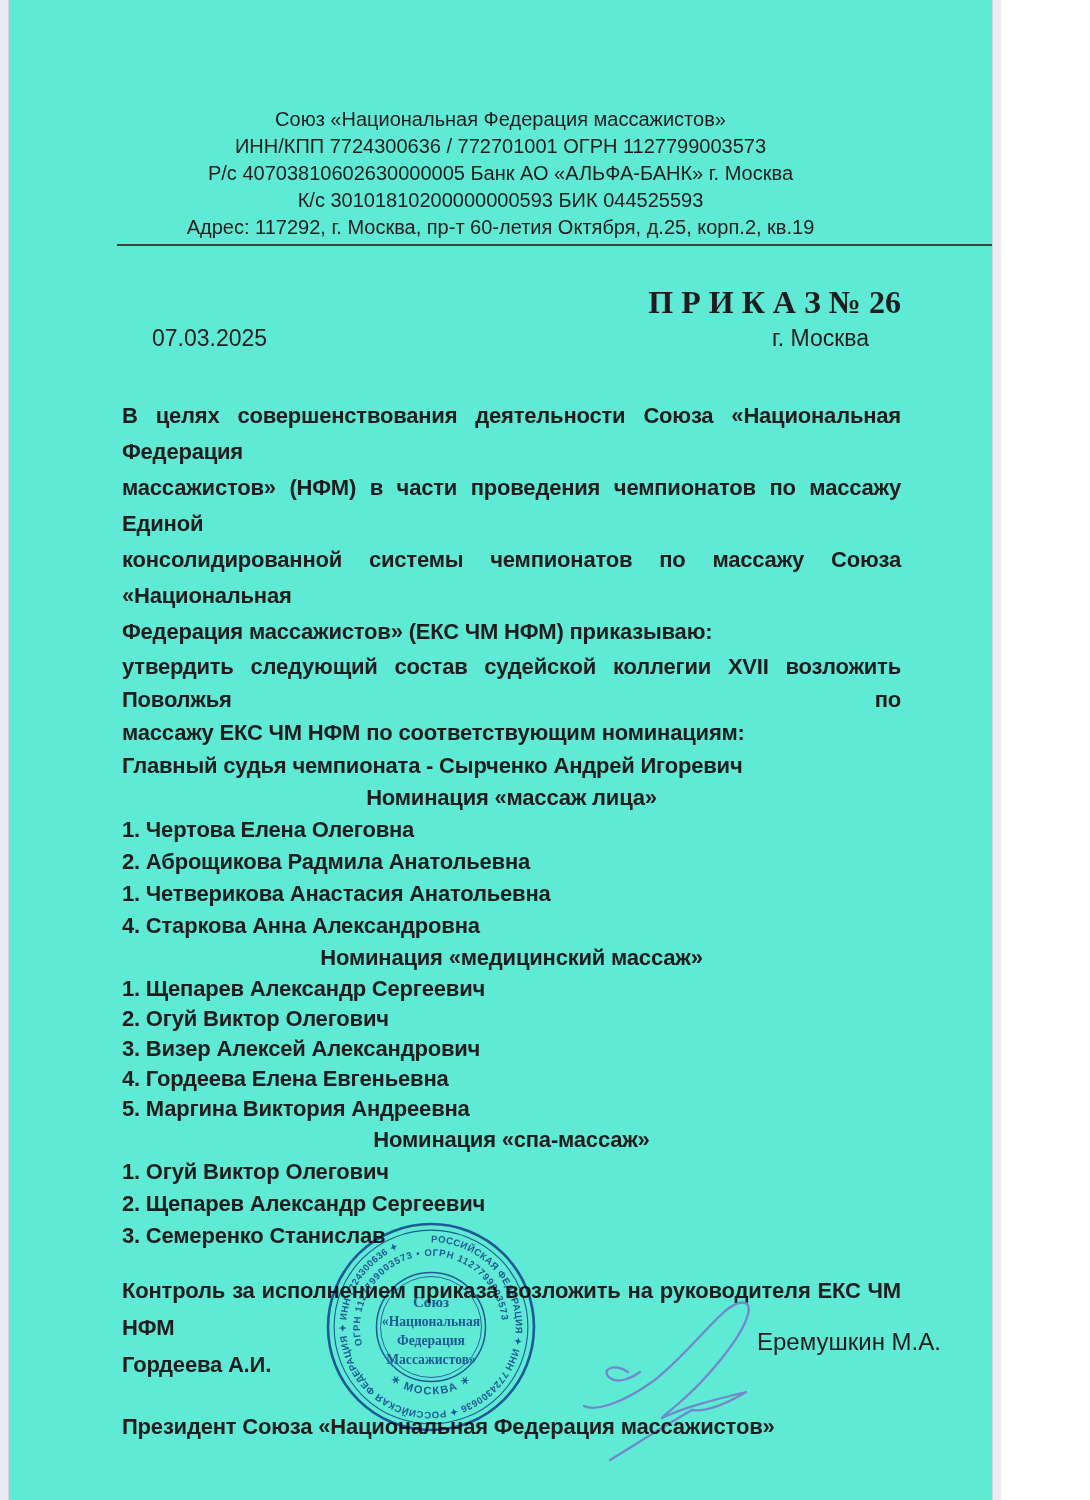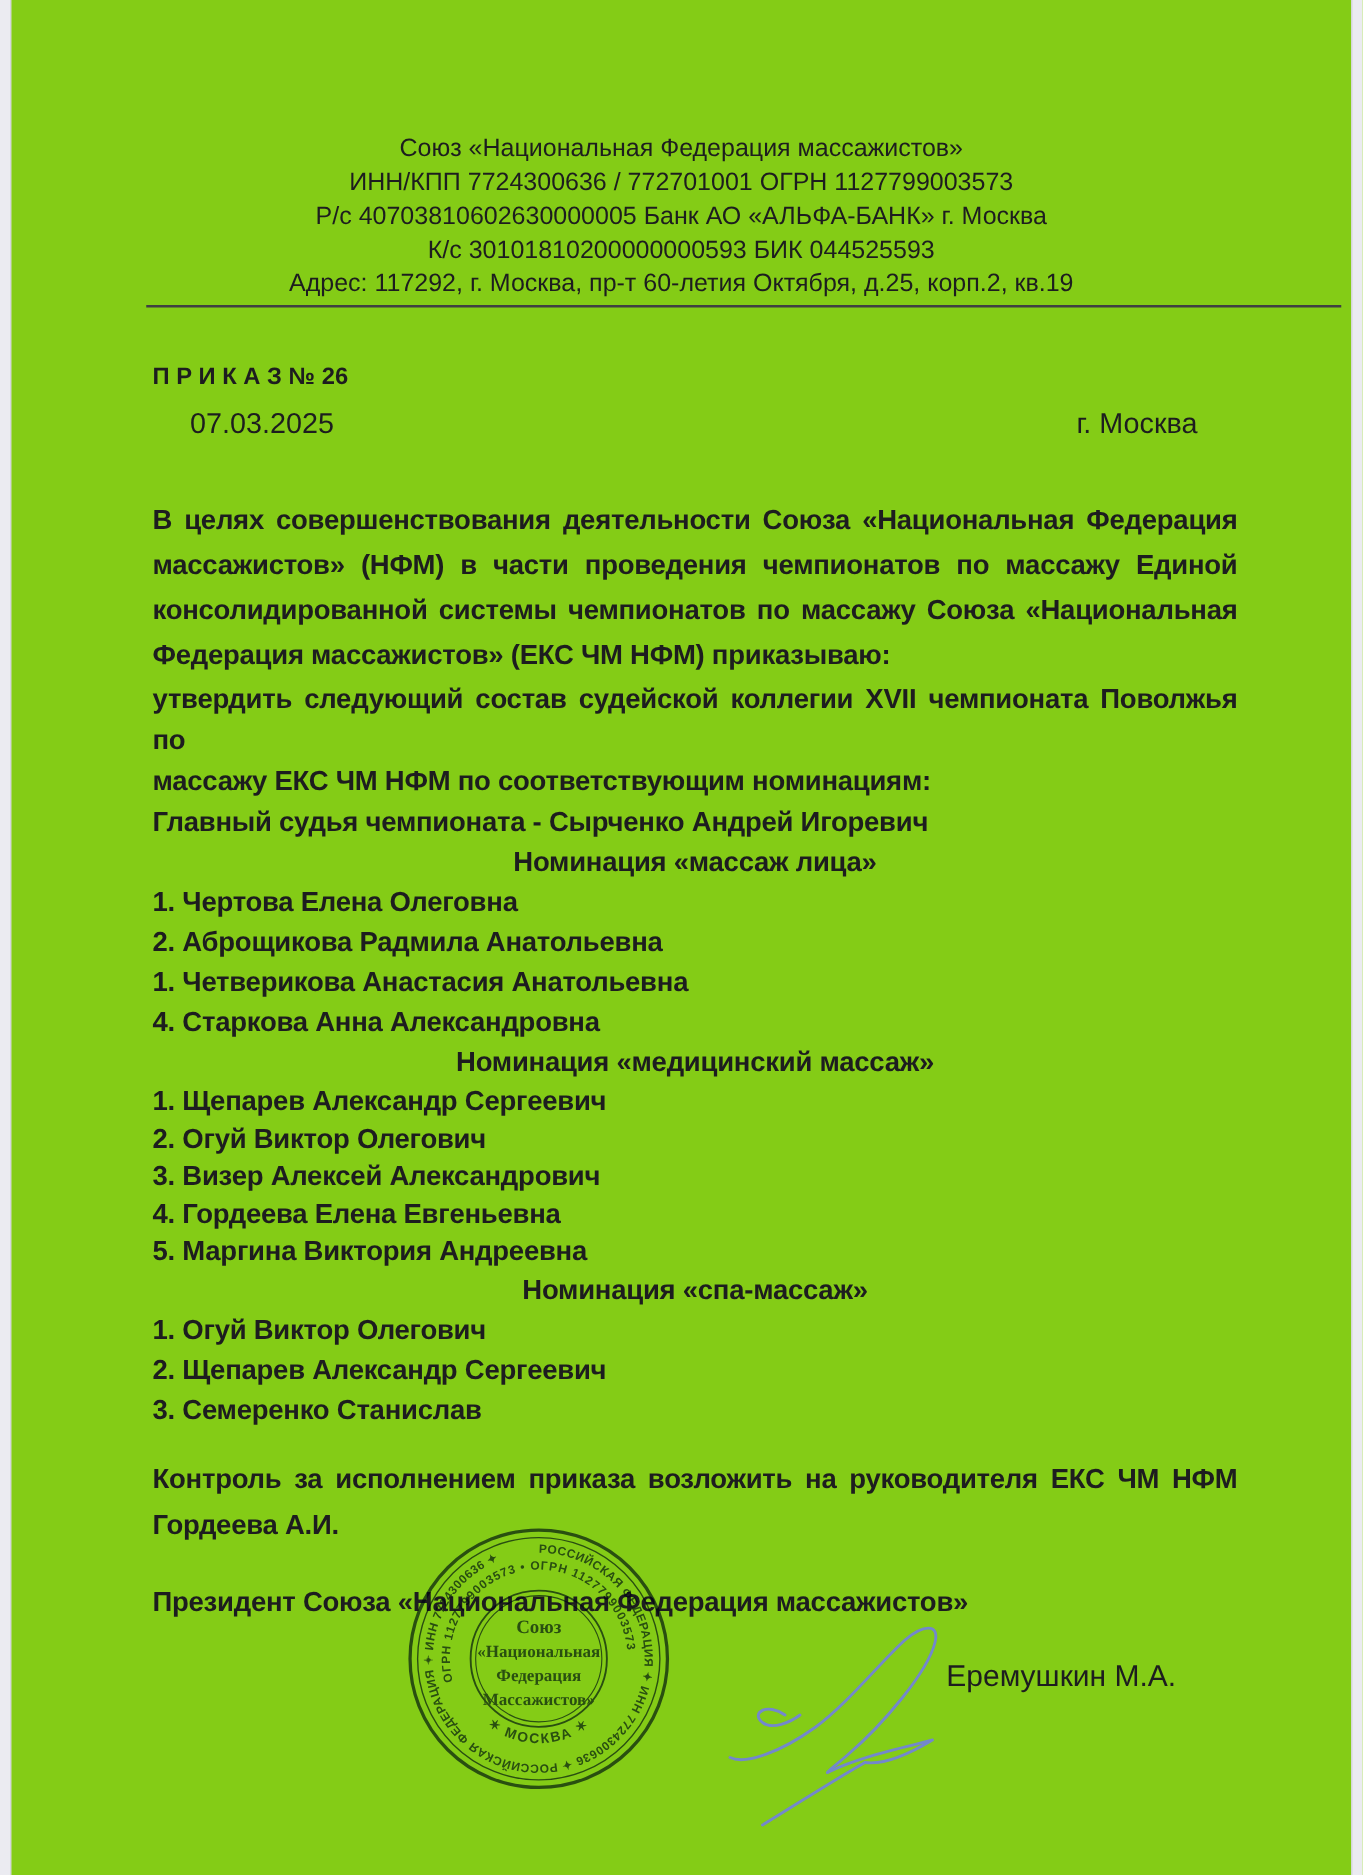--- a/index.html
+++ b/index.html
@@ -1,34 +1,34 @@
 <!DOCTYPE html>
 <html><head>
 <meta charset="utf-8">
 <style>
   html,body { margin:0; padding:0; background:#ffffff; }
   .page {
     position:relative;
-    width:1090px; height:1500px;
-    background:#84cc16;
+    width:1001px; height:1500px;
+    background:#5eead4;
     font-family:"Liberation Sans","DejaVu Sans",sans-serif;
     color:#1d1d1f;
     overflow:hidden;
   }
   
   .edge { position:absolute; top:0; bottom:0; width:8px; background:#ebebf1; }
   .edge.left  { left:0;  border-right:1px solid #d5d5dd; }
   .edge.right { right:0; border-left:1px solid #d5d5dd; }
 
   .header { padding-top:106px; text-align:center; font-size:20px; line-height:27px; }
   .rule { margin:3px 0 0 117px; width:956px; height:0; border:none; border-top:2.5px solid #3f3f42; }
 
   .doc-title {
     margin:42px 100px 0 122px;
-    text-align:left; font-weight:bold; font-size:19px; line-height:28px;
+    text-align:right; font-weight:bold; font-size:32px; line-height:28px;font-family:Liberation Serif, serif;
   }
   .date-row {
     margin:8px 100px 0 122px; padding:0 32px 0 30px;
     display:flex; justify-content:space-between;
     font-size:23px; line-height:28px;
   }
 
   .content { margin:0 100px 0 122px; font-size:22px; letter-spacing:-0.2px;font-weight:bold; }
   .para1 { margin-top:46px; }
   .para1 .ln { line-height:36px; }
@@ -80,21 +80,21 @@
   <div class="content">
 
     <div class="para1">
       <div class="ln j">В целях совершенствования деятельности Союза «Национальная Федерация</div>
       <div class="ln j">массажистов» (НФМ) в части проведения чемпионатов по массажу Единой</div>
       <div class="ln j">консолидированной системы чемпионатов по массажу Союза «Национальная</div>
       <div class="ln">Федерация массажистов» (ЕКС ЧМ НФМ) приказываю:</div>
     </div>
 
     <div class="para2">
-      <div class="ln j">утвердить следующий состав судейской коллегии XVII чемпионата Поволжья по</div>
+      <div class="ln j">утвердить следующий состав судейской коллегии XVII возложить Поволжья по</div>
       <div class="ln">массажу ЕКС ЧМ НФМ по соответствующим номинациям:</div>
     </div>
 
     <div class="chief">Главный судья чемпионата - Сырченко Андрей Игоревич</div>
 
     <div class="nom-title">Номинация «массаж лица»</div>
     <div class="judges">
       <div class="judge">1. Чертова Елена Олеговна</div>
       <div class="judge">2. Аброщикова Радмила Анатольевна</div>
       <div class="judge">1. Четверикова Анастасия Анатольевна</div>

